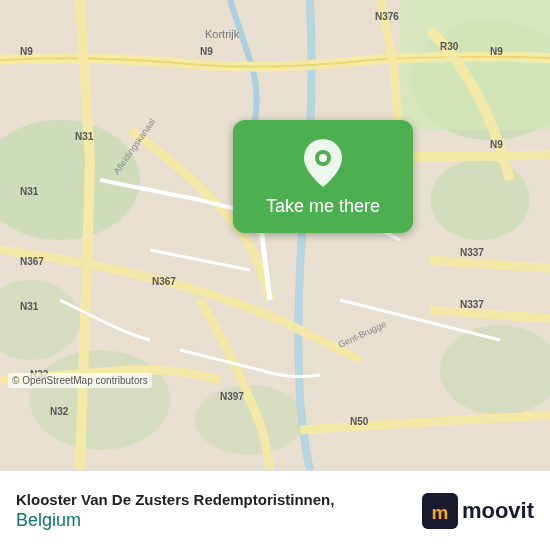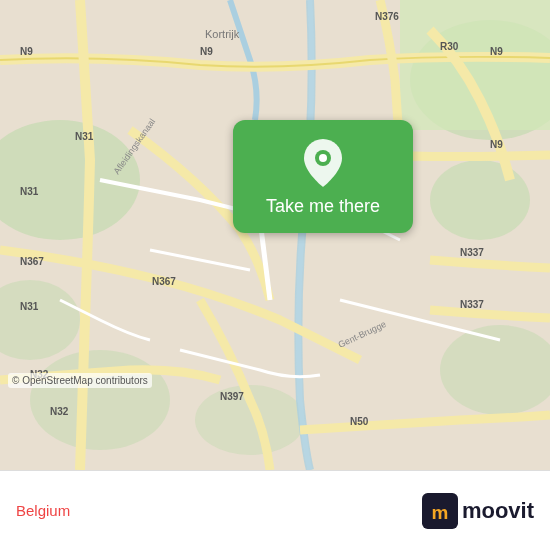--- a/index.html
+++ b/index.html
@@ -81,22 +81,22 @@
     }
 
     #place-name {
       font-size: 15px;
       font-weight: 600;
       color: #222;
       line-height: 1.3;
     }
 
     #place-country {
-      font-size: 15px;
-      color: #ef4444;
+      font-size: 18px;
+      color: #0f766e;
     }
 
     #moovit-logo {
       display: flex;
       align-items: center;
       gap: 4px;
       font-size: 22px;
       font-weight: 700;
       color: #1a1a2e;
     }
@@ -209,20 +209,21 @@
     <span id="cta-label">Take me there</span>
   </div>
 
   <div id="osm-attribution">
     <span>© OpenStreetMap contributors</span>
   </div>
 </div>
 
 <div id="bottom-bar">
   <div id="place-info">
+    <div id="place-name">Klooster Van De Zusters Redemptoristinnen,</div>
     <div id="place-country">Belgium</div>
   </div>
   <div id="moovit-logo">
     <svg id="moovit-icon" width="38" height="38" viewBox="0 0 38 38" xmlns="http://www.w3.org/2000/svg">
       <rect width="38" height="38" rx="6" fill="#1a1a2e"></rect>
       <text x="19" y="27" text-anchor="middle" font-size="20" font-weight="bold" fill="#f5a623" font-family="Arial">m</text>
     </svg>
     <span style="color:#1a1a2e;font-size:22px;font-weight:700;">moovit</span>
   </div>
 </div>

